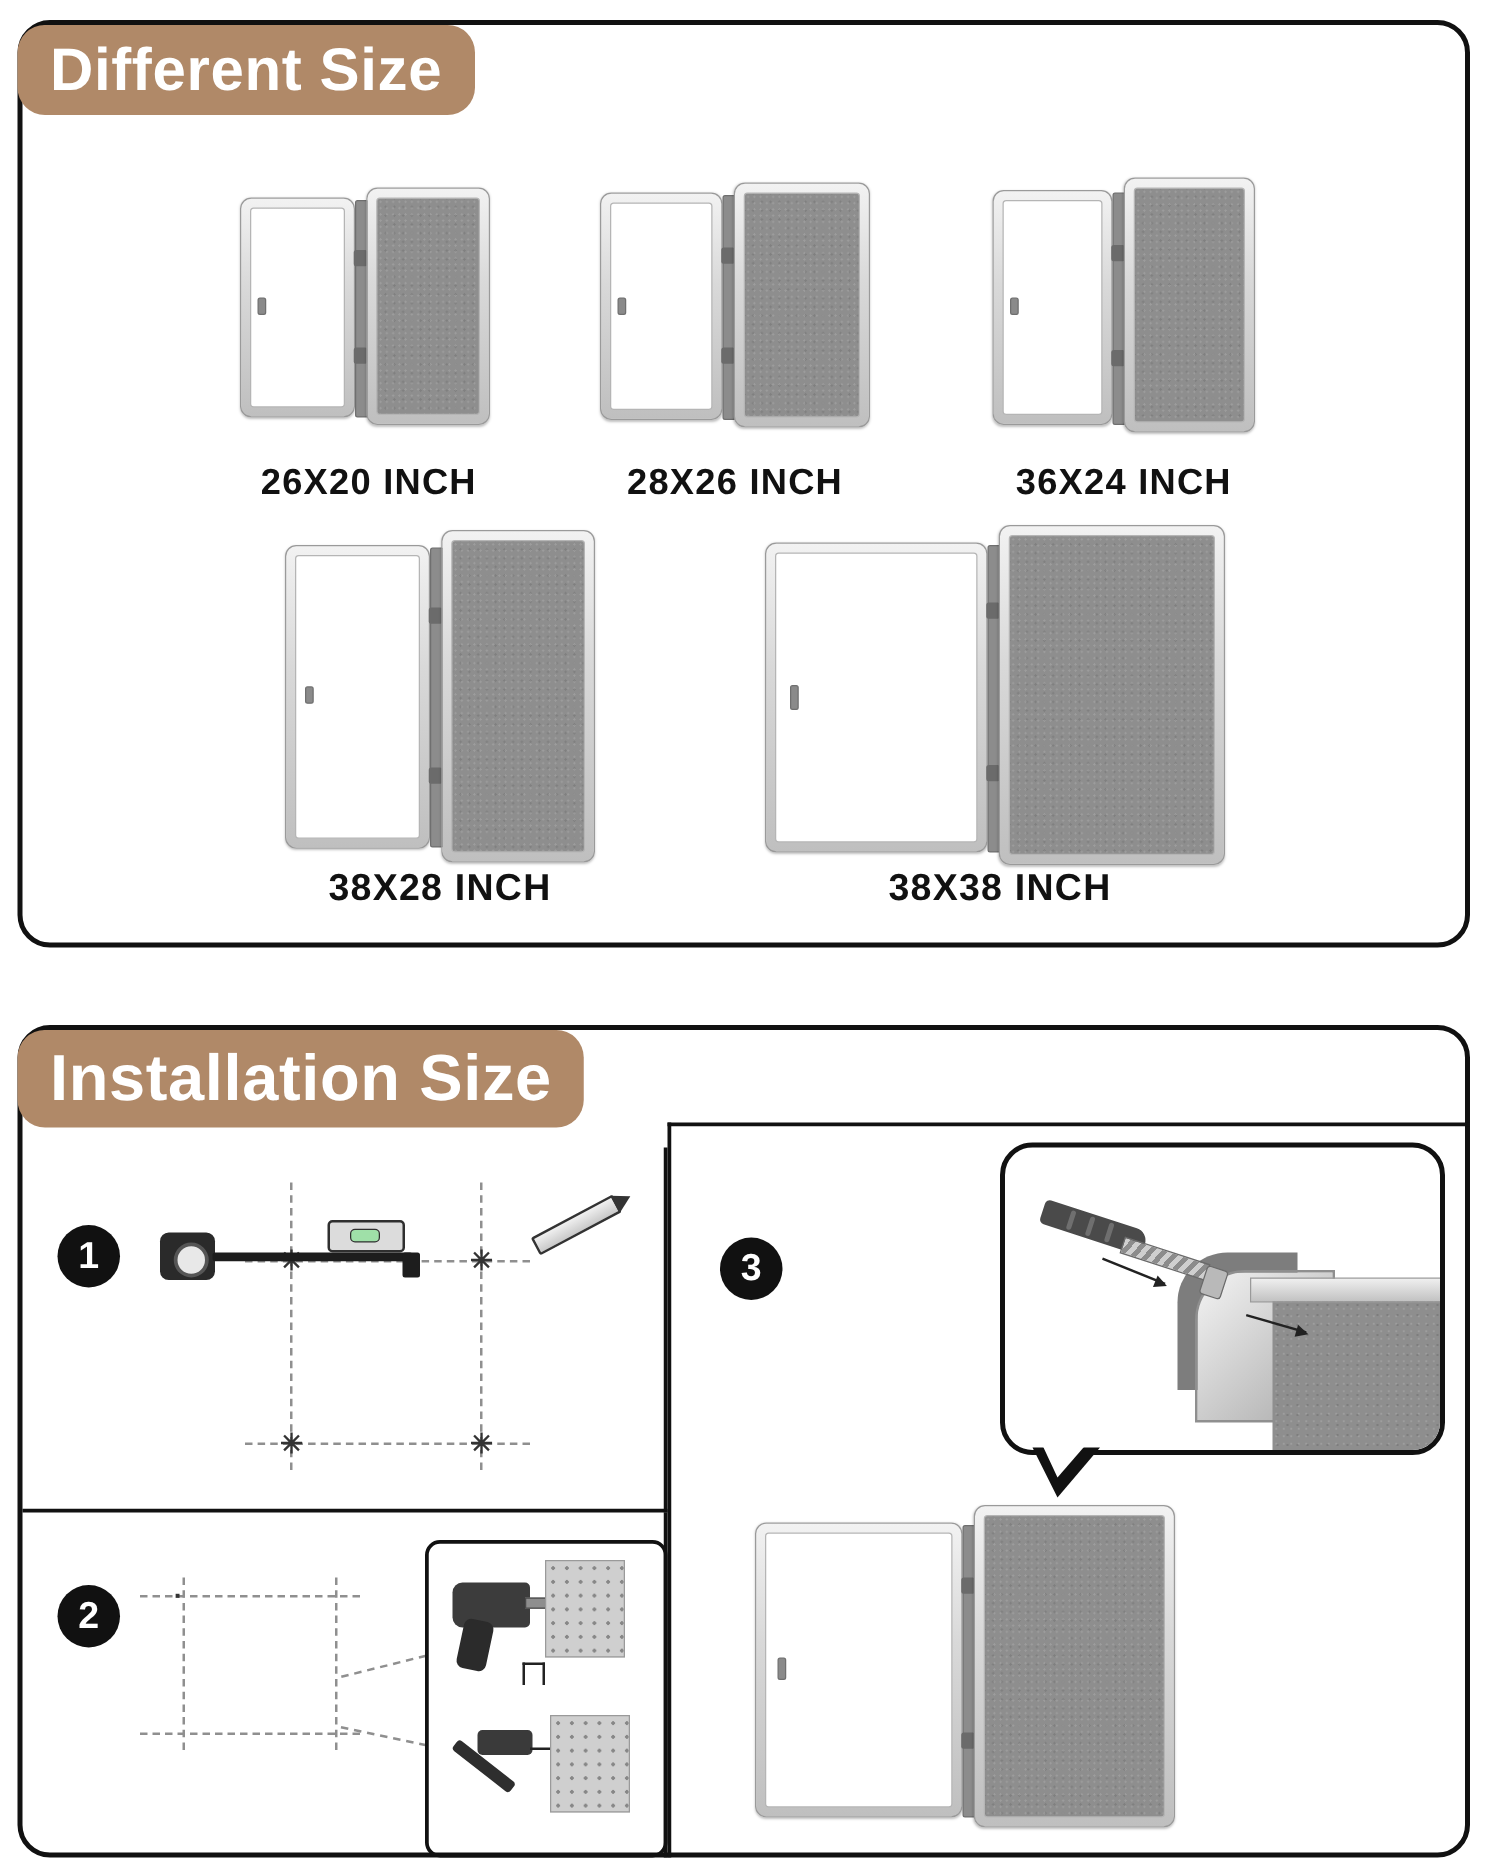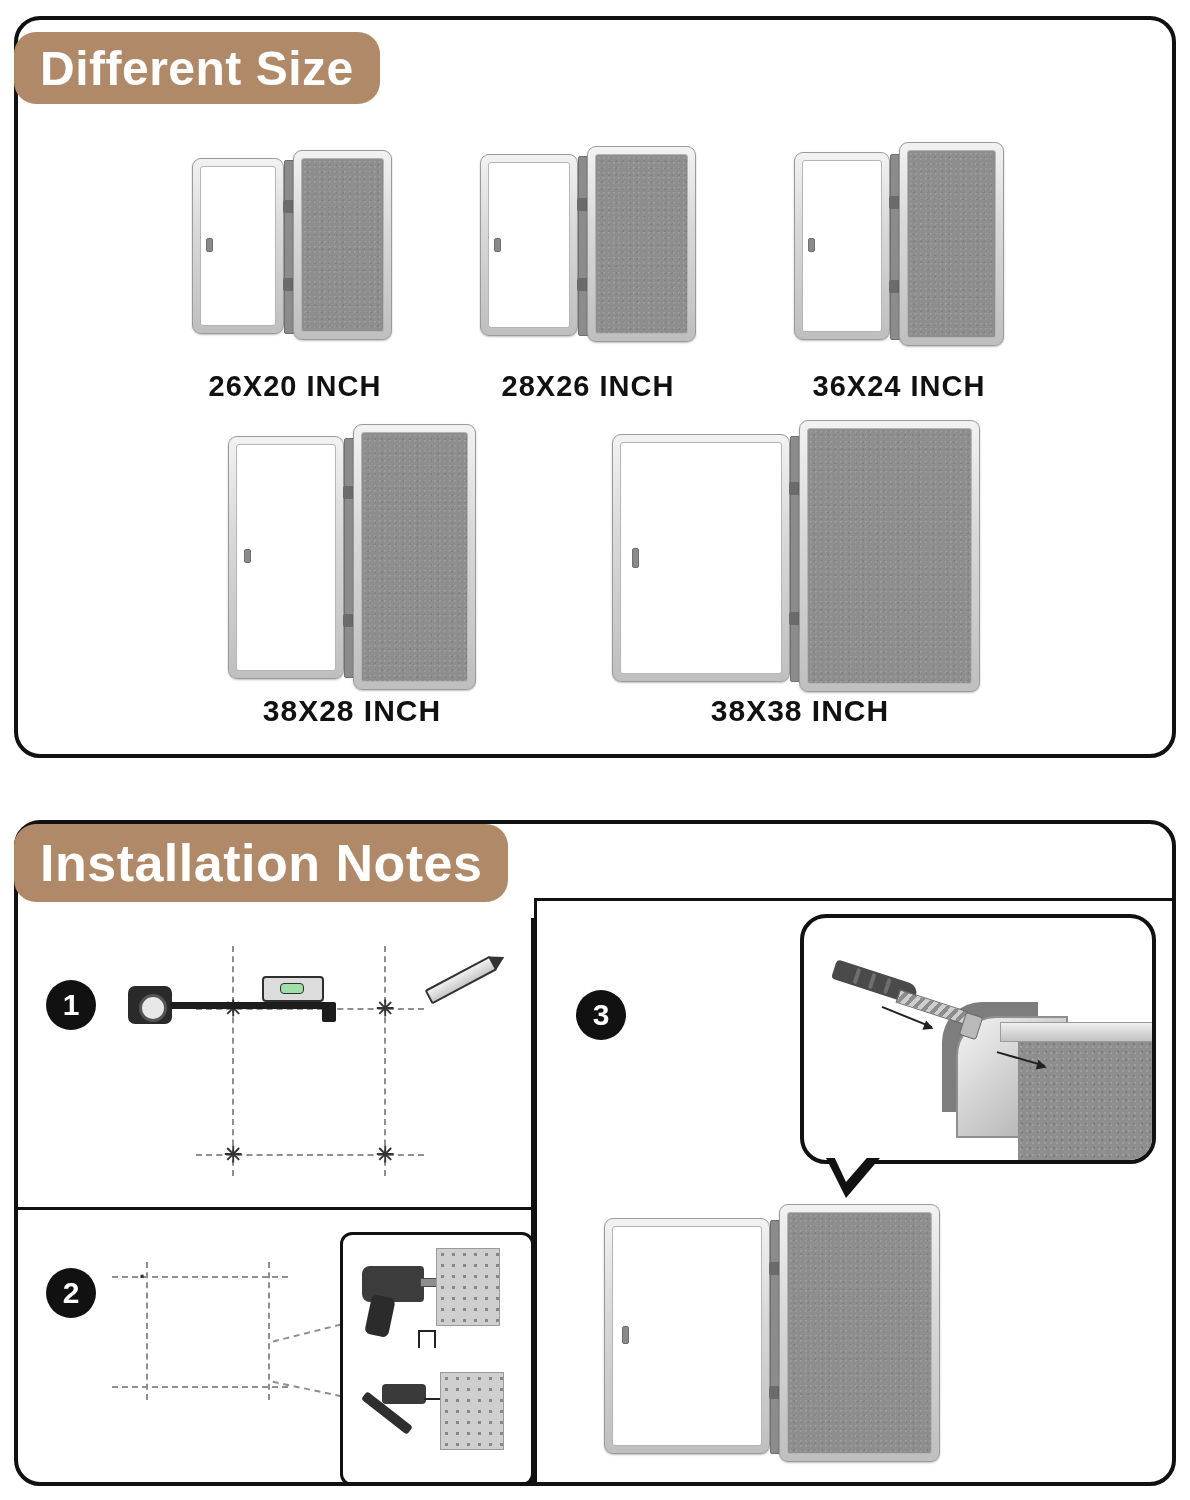--- a/index.html
+++ b/index.html
@@ -45,21 +45,21 @@
     letter-spacing: 0.5px;
     border-radius: 22px;
     display: flex;
     align-items: center;
     padding: 0 26px;
     box-sizing: border-box;
     white-space: nowrap;
   }
   #pill-size {
     left: 14px;
-    top: 32px;
+    top: 20px;
     height: 72px;
     font-size: 48px;
   }
   #pill-install {
     left: 14px;
     top: 824px;
     height: 78px;
     font-size: 52px;
   }
 
@@ -453,21 +453,21 @@
   <div class="hinge" style="left:178px; top:16px; height:244px;"></div>
   <div class="hinge-pin" style="left:177px; top:62px;"></div>
   <div class="hinge-pin" style="left:177px; top:192px;"></div>
   <div class="leaf felt" style="left:187px; top:0px; width:181px; height:272px;">
     <div class="inner"></div>
   </div>
 </div>
 <div class="size-label" style="left:660px; top:694px; width:280px; font-size:30px;">38X38 INCH</div>
 
 <div class="panel" id="panel-install"></div>
-<div class="pill" id="pill-install">Installation Notes</div>
+<div class="pill" id="pill-install">Installation Size</div>
 
 <div class="sub" id="sub-1"></div>
 <div class="sub" id="sub-2"></div>
 <div class="sub" id="sub-3"></div>
 
 <div class="step-badge" style="left:46px; top:980px;">1</div>
 
 <div class="dash-v" style="left:232px; top:946px; height:230px;"></div>
 <div class="dash-v" style="left:384px; top:946px; height:230px;"></div>
 <div class="dash-h" style="left:196px; top:1008px; width:228px;"></div>

